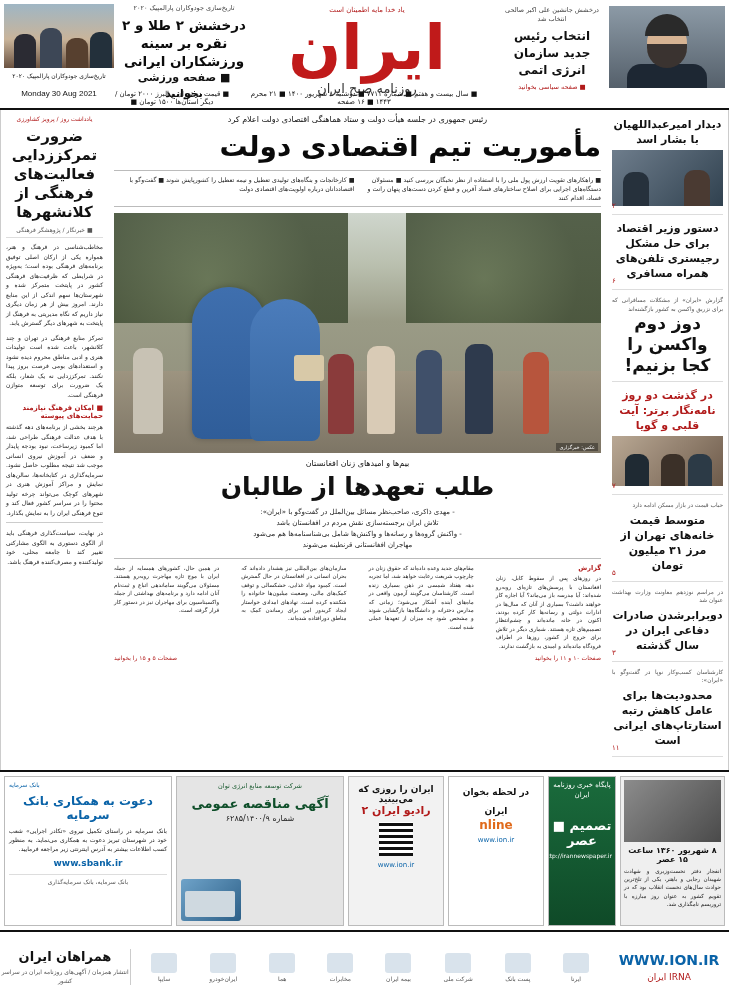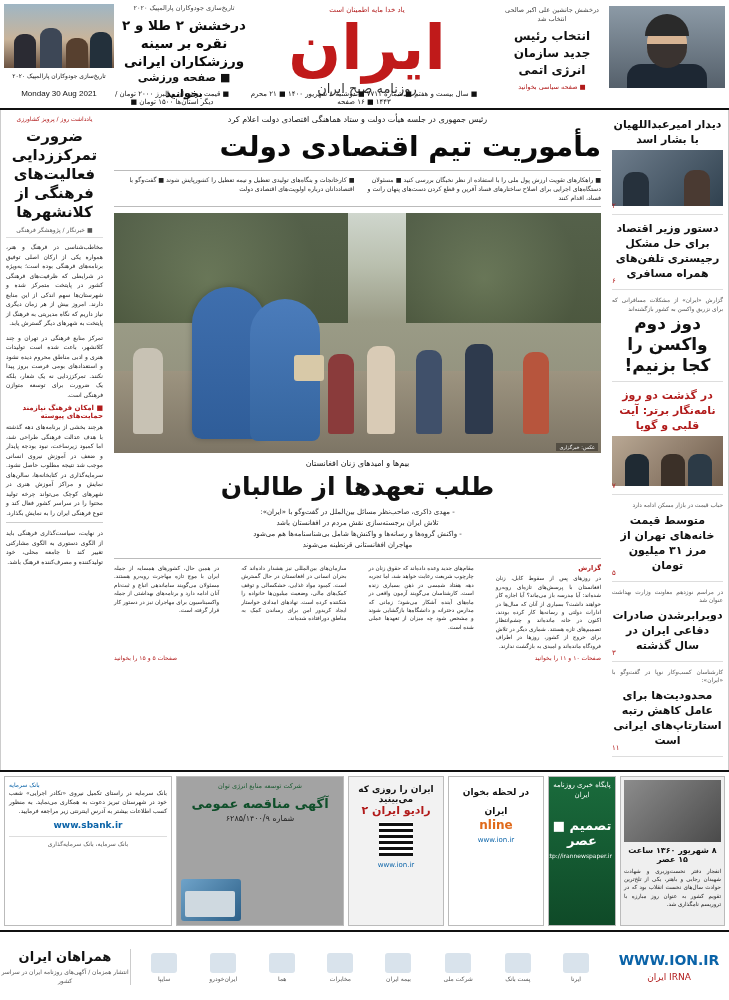--- a/index.html
+++ b/index.html
@@ -103,21 +103,21 @@
   
   .ads{position:relative;height:160px;border-top:2px solid #111;display:flex;padding:4px;box-sizing:border-box;gap:4px;}
   .ad{border:1px solid #bbb;box-sizing:border-box;position:relative;overflow:hidden;}
   .ad-bank{width:168px;background:#fff;padding:4px;}
   .ad-bank .hdr{font-size:6px;color:#0a63a8;text-align:left;}
   .ad-bank .t{font-size:12px;font-weight:bold;color:#0a63a8;text-align:center;margin:6px 0 4px;}
   .ad-bank .p{font-size:6px;line-height:9px;text-align:justify;color:#222;}
   .ad-bank .u{font-size:9px;font-weight:bold;color:#0a63a8;text-align:center;margin-top:5px;}
   .ad-bank .f{font-size:6px;color:#555;text-align:center;margin-top:6px;border-top:1px solid #ddd;padding-top:3px;}
 
-  .ad-tender{width:168px;background:#a3a3a3;padding:4px;}
+  .ad-tender{width:168px;background:#e5e5e5;padding:4px;}
   .ad-tender .co{font-size:6.5px;text-align:center;color:#1c5c32;line-height:10px;}
   .ad-tender .t{font-size:13px;font-weight:bold;text-align:center;color:#0f4f2a;margin:5px 0 3px;}
   .ad-tender .n{font-size:8px;text-align:center;color:#222;}
   .ad-tender .pc{position:absolute;left:4px;bottom:4px;width:60px;height:42px;background:linear-gradient(135deg,#6fa3c9,#2c5f87);border-radius:3px;}
   .ad-tender .lap{position:absolute;left:8px;bottom:8px;width:50px;height:26px;background:#cfd9e0;border-radius:2px;}
 
   .ad-radio{width:96px;background:#f2f2f2;padding:3px;}
   .ad-radio .t{font-size:9px;font-weight:bold;text-align:center;margin-top:4px;}
   .ad-radio .t2{font-size:11px;font-weight:bold;text-align:center;color:#b11a1a;}
   .ad-radio .qr{width:34px;height:34px;margin:5px auto;background:
@@ -340,20 +340,21 @@
     <div class="ad ad-tender">
       <div class="co">شرکت توسعه منابع انرژی توان</div>
       <div class="t">آگهی مناقصه عمومی</div>
       <div class="n">شماره ۶۲۸۵/۱۴۰۰/۹</div>
       <div class="pc"></div>
       <div class="lap"></div>
     </div>
 
     <div class="ad ad-bank">
       <div class="hdr">بانک سرمایه</div>
+      <div class="t">دعوت به همکاری بانک سرمایه</div>
       <div class="p">بانک سرمایه در راستای تکمیل نیروی «تکادر اجرایی» شعب خود در شهرستان تبریز دعوت به همکاری می‌نماید. به منظور کسب اطلاعات بیشتر به آدرس اینترنتی زیر مراجعه فرمایید.</div>
       <div class="u">www.sbank.ir</div>
       <div class="f">بانک سرمایه، بانک سرمایه‌گذاری</div>
     </div>
   </div>
 
   <div class="footer">
     <div class="ft-left">
       <div class="ft-url">WWW.ION.IR</div>
       <div class="ft-irna">IRNA ایران</div>

